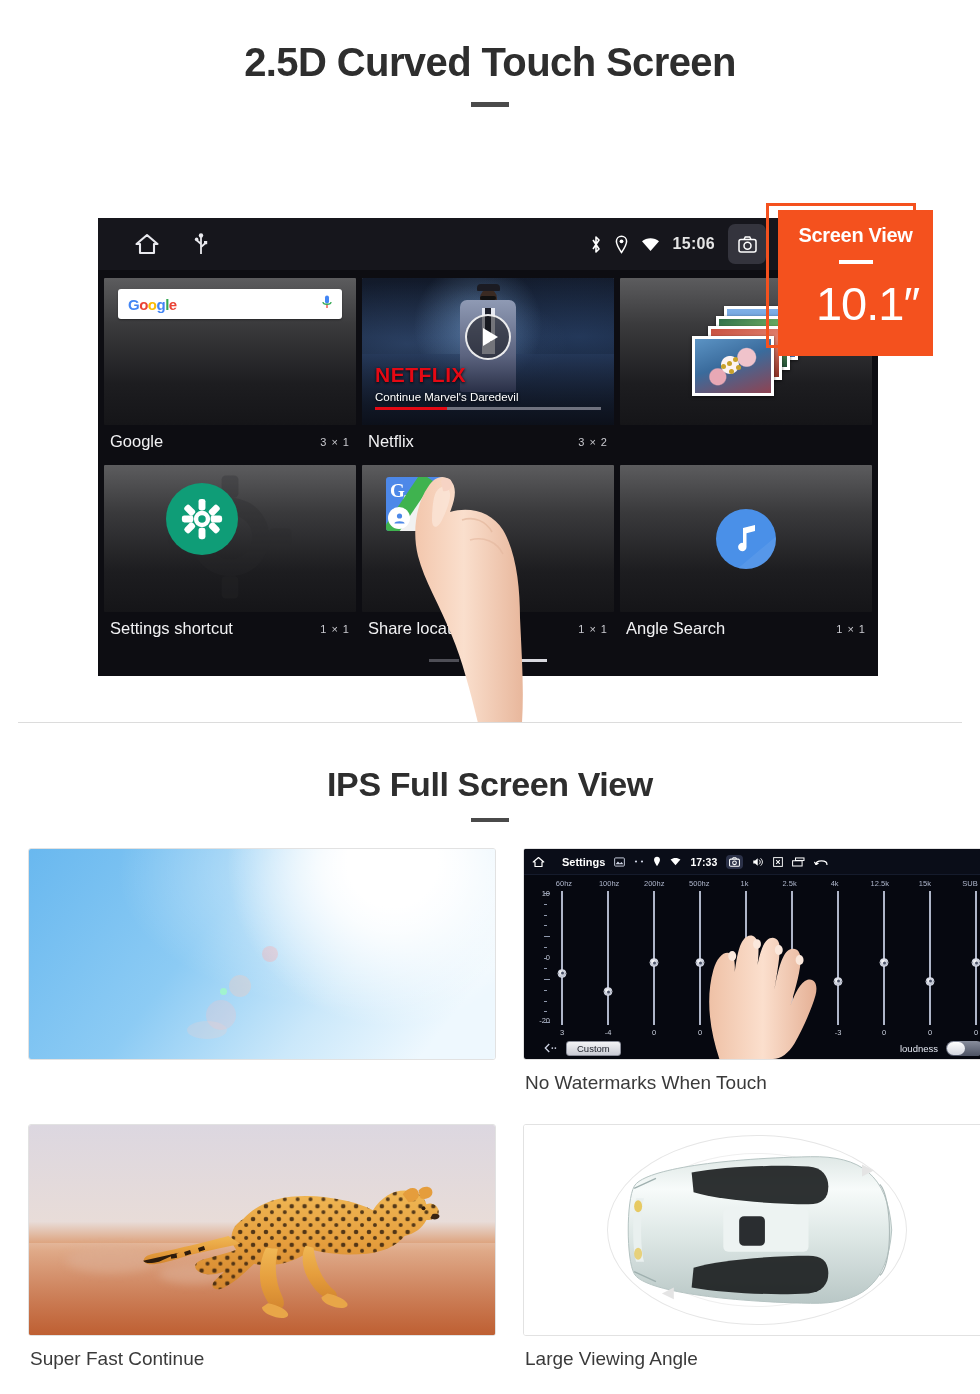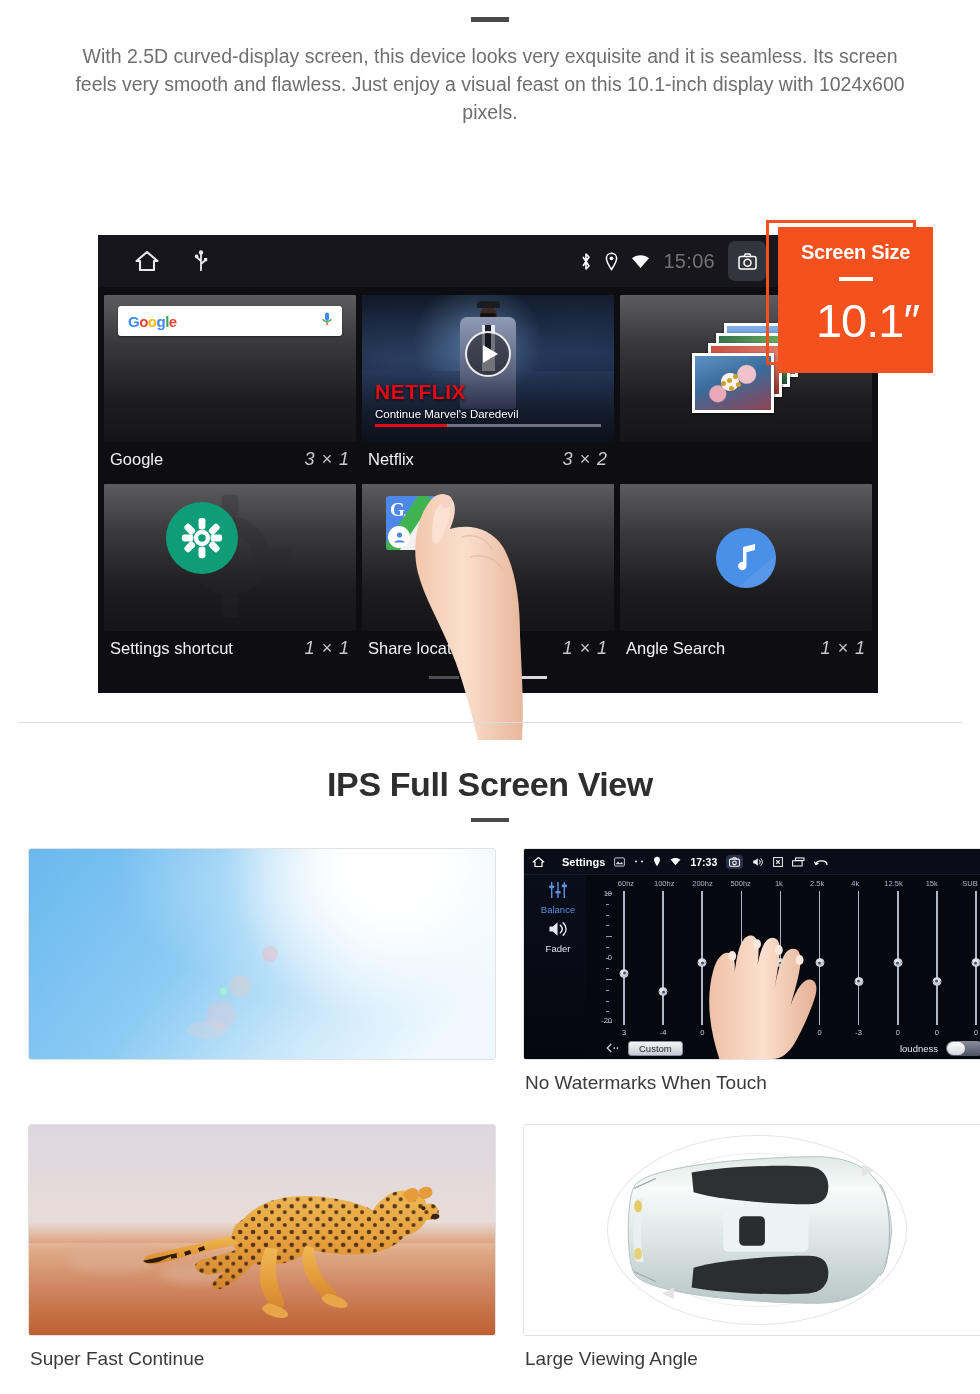--- a/index.html
+++ b/index.html
@@ -49,21 +49,21 @@
     display: flex; align-items: center;
     padding: 0 12px;
     position: relative;
   }
   .sb-left { display: flex; align-items: center; gap: 34px; padding-left: 24px;}
   .sb-right {
     position: absolute; right: 6px; top: 0; height: 52px;
     display: flex; align-items: center; gap: 13px;
   }
   .sb-ic { color: #e9e9ee; display: flex; align-items: center; }
-  .sb-time { color: #737373; font-size: 20px; font-weight: normal; letter-spacing: .3px; }
+  .sb-time { color: #e5e5e5; font-size: 16px; font-weight: bold; letter-spacing: .3px; }
   .sb-cam-wrap {
     width: 38px; height: 40px; border-radius: 7px;
     background: #34343d;
     display: flex; align-items: center; justify-content: center;
   }
 
   
   .wgrid {
     padding: 8px 6px 0 6px;
     display: grid;
@@ -76,21 +76,21 @@
     height: 147px;
     background: linear-gradient(180deg,#5c5c5e 0%,#3a3a3c 32%,#1d1d20 72%,#151518 100%);
     position: relative; overflow: hidden;
     border-radius: 1px;
   }
   .wlabel {
     display: flex; justify-content: space-between; align-items: center;
     padding: 7px 6px 12px 6px;
     color: #f2f2f4; font-size: 16.5px;
   }
-  .wsize { color: #c9c9cf; font-size: 18px; letter-spacing: 1px; font-style: italic; }
+  .wsize { color: #c9c9cf; font-size: 11px; letter-spacing: 1px; }
 
   
   .gbar {
     position: absolute; left: 14px; top: 11px; right: 14px; height: 30px;
     background: #fff; border-radius: 3px;
     display: flex; align-items: center; justify-content: space-between;
     padding: 0 10px;
     box-shadow: 0 1px 2px rgba(0,0,0,.4);
   }
   .glogo { font-size: 15px; font-weight: bold; letter-spacing: -.5px; }
@@ -412,22 +412,22 @@
     position:absolute; left:50%; top:50%; transform:translate(-50%,-50%);
     width: 252px; height: 154px; border-radius:50%;
     border: 1px solid #efefef;
   }
 </style>
 </head>
 <body>
 
 <div class="section-one">
 
+  <h1 class="heading">2.5D Curved Touch Screen</h1>
   <div class="head-rule"></div>
-  <p class="subtext">With 2.5D curved-display screen, this device looks very exquisite and it is seamless. Its screen feels very smooth and flawless. Just enjoy a visual feast on this 10.1-inch display with 1024x600 pixels.</p>
 
   <div class="device">
 
     <div class="statusbar">
       <div class="sb-left">
         <span class="sb-ic">
           <svg width="26" height="24" viewBox="0 0 26 24">
               <path d="M13 3 L2.5 12 H6 V21 H20 V12 H23.5 Z" fill="none" stroke="#e9e9ee" stroke-width="2.1" stroke-linejoin="round"></path>
             </svg>
         </span>
@@ -653,21 +653,21 @@
              C440 606 424 580 418 556 C412 532 416 504 428 487 Z" fill="url(#skin)"></path>
     <path d="M436 492 C440 486 446 485 449 490 C452 496 448 508 442 520
              C437 530 432 528 432 520 C432 510 433 498 436 492 Z" fill="#fbe6d8" opacity=".75"></path>
     <path d="M441 481 C446 476 452 478 452 484 C452 489 447 492 443 491 Z" fill="#f6d3c4"></path>
     <path d="M462 520 C474 516 486 521 492 532" fill="none" stroke="#e3b69c" stroke-width="1.6" opacity=".7"></path>
     <path d="M470 540 C484 536 497 542 503 554" fill="none" stroke="#e3b69c" stroke-width="1.6" opacity=".6"></path>
   </svg>
 
   <div class="badge-outline"></div>
   <div class="badge">
-    <div class="badge-title">Screen Size</div>
+    <div class="badge-title">Screen View</div>
     <div class="badge-rule"></div>
     <div class="badge-val">10.1″</div>
   </div>
 </div>
 
 <div class="divider"></div>
 
 <div class="section-two">
   <h2 class="heading2">IPS Full Screen View</h2>
   <div class="head-rule2"></div>
@@ -745,44 +745,20 @@
             </span>
             <span class="amp-ic">
               <svg width="15" height="10" viewBox="0 0 22 13">
                   <path d="M3 10 C3 3 19 3 19 10" fill="none" stroke="#fff" stroke-width="1.8" stroke-linecap="round"></path>
                   <path d="M3 10 L1 7 M3 10 L6 8.5" fill="none" stroke="#fff" stroke-width="1.8" stroke-linecap="round"></path>
                 </svg>
             </span>
           </div>
 
           <div class="amp-body">
-            <div class="amp-side">
-              <span>
-                <svg width="22" height="18" viewBox="0 0 24 20">
-                    <g stroke="#5a8fe0" stroke-width="1.6">
-                      <path d="M5 1 V19"></path>
-                      <path d="M12 1 V19"></path>
-                      <path d="M19 1 V19"></path>
-                    </g>
-                    <g fill="#5a8fe0">
-                      <rect x="2" y="5" width="6" height="3" rx="1.2"></rect>
-                      <rect x="9" y="11" width="6" height="3" rx="1.2"></rect>
-                      <rect x="16" y="4" width="6" height="3" rx="1.2"></rect>
-                    </g>
-                  </svg>
-              </span>
-              <span class="amp-side-lbl">Balance</span>
-              <span style="margin-top:4px">
-                <svg width="22" height="18" viewBox="0 0 22 19">
-                    <path d="M2 6.8 H5.5 L10.5 2.5 V16.5 L5.5 12.2 H2 Z" fill="#e4e8f2"></path>
-                    <path d="M13.5 5.5 C16 8 16 11 13.5 13.5 M16.5 3 C20.5 7 20.5 12 16.5 16" fill="none" stroke="#e4e8f2" stroke-width="1.6" stroke-linecap="round"></path>
-                  </svg>
-              </span>
-              <span class="amp-side-lbl w">Fader</span>
-            </div>
 
             <div class="amp-main">
               <div class="freq-row">
                 <span class="freq">60hz</span>
                 <span class="freq">100hz</span>
                 <span class="freq">200hz</span>
                 <span class="freq">500hz</span>
                 <span class="freq">1k</span>
                 <span class="freq">2.5k</span>
                 <span class="freq">4k</span>

